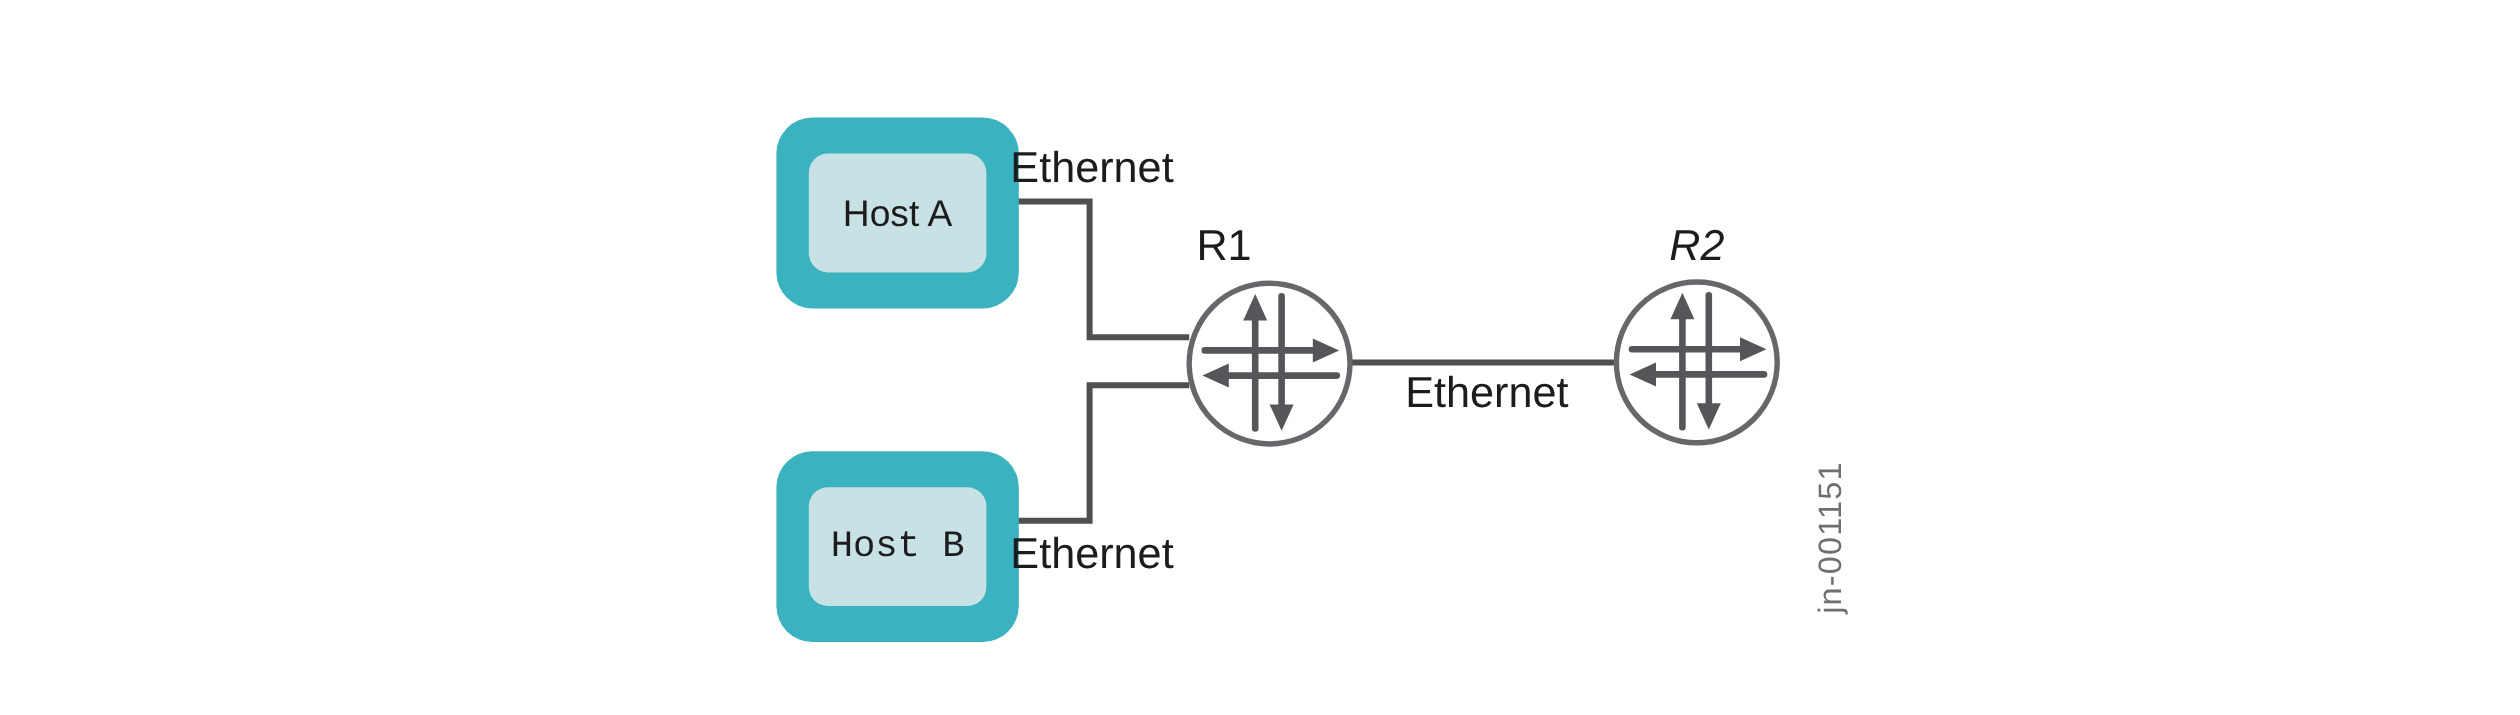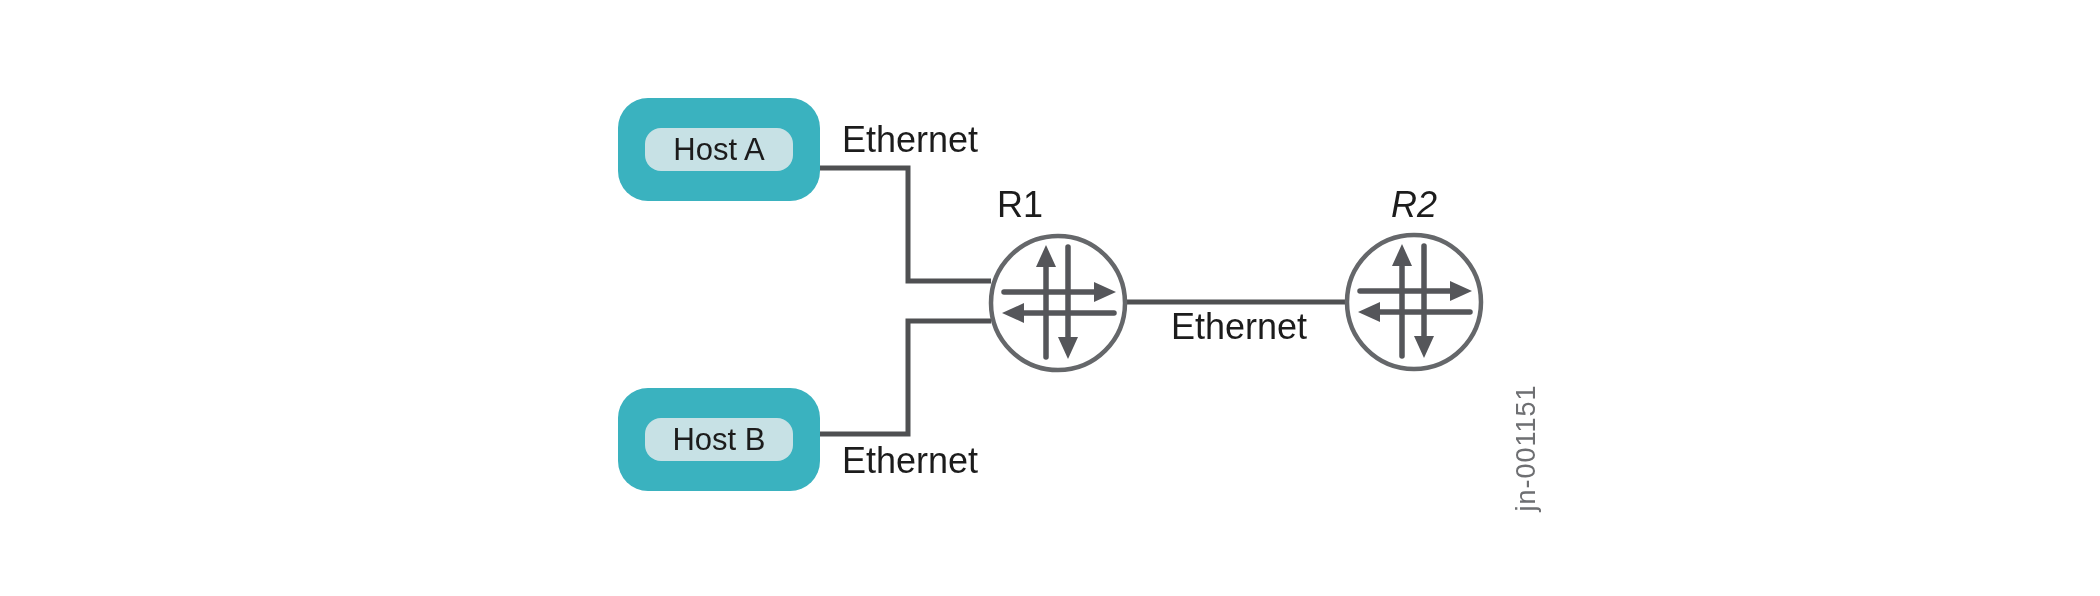--- a/index.html
+++ b/index.html
@@ -46,26 +46,27 @@
     stroke-linecap:round;
     fill:none;
   }
   .rhead{
     fill:var(--router-arrow);
     stroke:none;
   }
   .host{
     position:absolute;
     width:202px;
-    height:103px;
+    height:159px;
     background:var(--host-outer);
     border-radius:30px;
+    margin-left:29px;
   }
   .host-a{left:618px;top:98px;}
-  .host-b{left:618px;top:388px;}
+  .host-b{left:618px;top:376px;font-family:Liberation Mono, monospace;}
   .host-inner{
     position:absolute;
     left:27px;right:27px;top:30px;bottom:30px;
     background:var(--host-inner);
     border-radius:16px;
     display:flex;
     align-items:center;
     justify-content:center;
   }
   .host-label{

